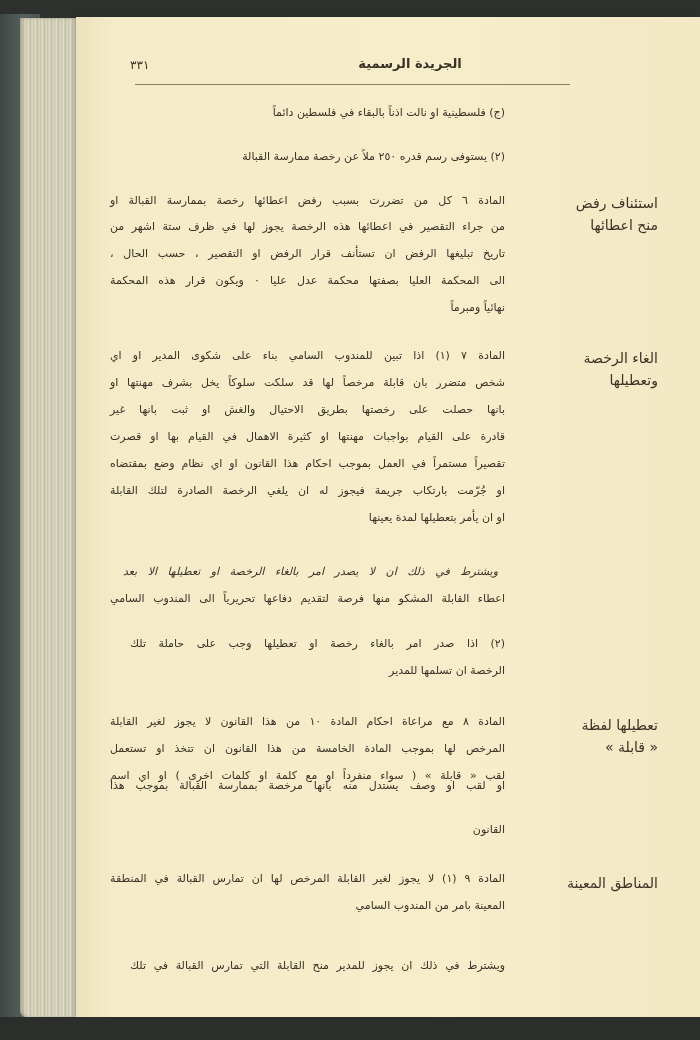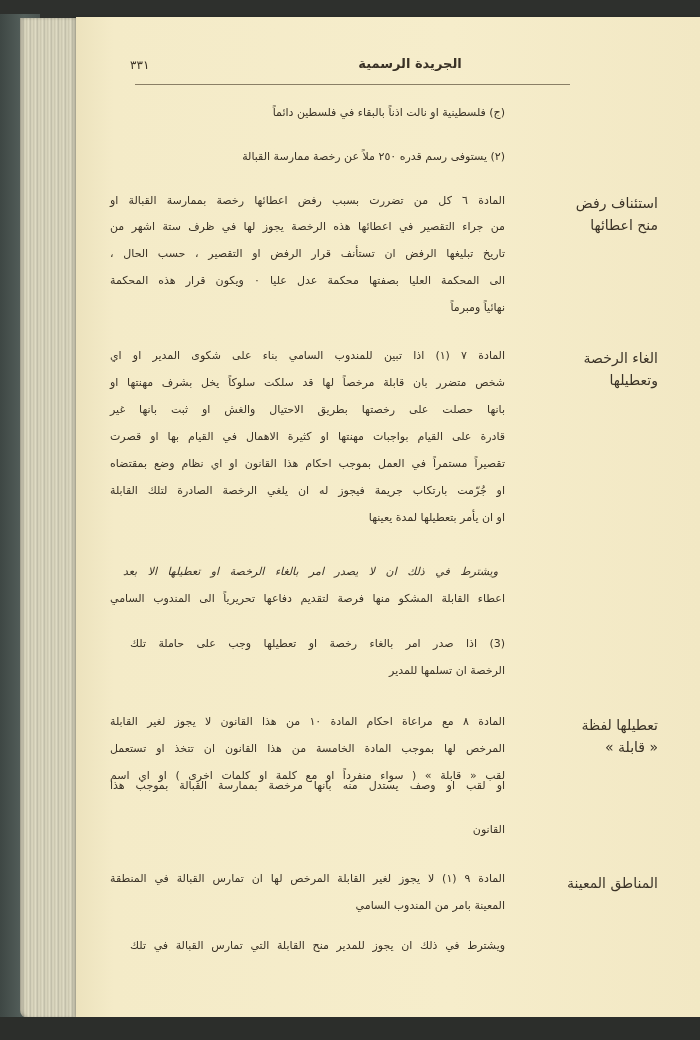--- a/index.html
+++ b/index.html
@@ -137,32 +137,32 @@
 <div class="line body-line" style="top:377px;">شخص متضرر بان قابلة مرخصاً لها قد سلكت سلوكاً يخل بشرف مهنتها او</div>
 <div class="line body-line" style="top:404px;">بانها حصلت على رخصتها بطريق الاحتيال والغش او ثبت بانها غير</div>
 <div class="line body-line" style="top:431px;">قادرة على القيام بواجبات مهنتها او كثيرة الاهمال في القيام بها او قصرت</div>
 <div class="line body-line" style="top:458px;">تقصيراً مستمراً في العمل بموجب احكام هذا القانون او اي نظام وضع بمقتضاه</div>
 <div class="line body-line" style="top:485px;">او جُرّمت بارتكاب جريمة فيجوز له ان يلغي الرخصة الصادرة لتلك القابلة</div>
 <div class="line body-line last-line" style="top:512px;">او ان يأمر بتعطيلها لمدة يعينها</div>
 
 <div class="line body-line" style="top:566px; right:202px; width:375px;font-style:italic;">ويشترط في ذلك ان لا يصدر امر بالغاء الرخصة او تعطيلها الا بعد</div>
 <div class="line body-line" style="top:593px;">اعطاء القابلة المشكو منها فرصة لتقديم دفاعها تحريرياً الى المندوب السامي</div>
 
-<div class="line body-line" style="top:638px; width:375px;">(3)   اذا صدر امر بالغاء رخصة او تعطيلها وجب على حاملة تلك</div>
+<div class="line body-line" style="top:638px; width:375px;">(٢)   اذا صدر امر بالغاء رخصة او تعطيلها وجب على حاملة تلك</div>
 <div class="line body-line last-line" style="top:665px;">الرخصة ان تسلمها للمدير</div>
 
 <div class="margin-note" style="top:714px;">
   <div>تعطيلها لفظة</div>
   <div>« قابلة »</div>
 </div>
 <div class="line body-line" style="top:716px;">المادة ٨   مع مراعاة احكام المادة ١٠ من هذا القانون لا يجوز لغير القابلة</div>
 <div class="line body-line" style="top:743px;">المرخص لها بموجب المادة الخامسة من هذا القانون ان تتخذ او تستعمل</div>
 <div class="line body-line" style="top:770px;">لقب « قابلة » ( سواء منفرداً او مع كلمة او كلمات اخرى ) او اي اسم</div>
 <div class="line body-line" style="top:759px;margin-top:21px;">او لقب او وصف يستدل منه بانها مرخصة بممارسة القبالة بموجب هذا</div>
 <div class="line body-line last-line" style="top:824px;">القانون</div>
 
 <div class="margin-note" style="top:872px;">
   <div>المناطق المعينة</div>
 </div>
 <div class="line body-line" style="top:873px;">المادة ٩ (١) لا يجوز لغير القابلة المرخص لها ان تمارس القبالة في المنطقة</div>
 <div class="line body-line last-line" style="top:900px;">المعينة بامر من المندوب السامي</div>
 
-<div class="line body-line" style="top:940px; width:375px;">ويشترط في ذلك ان يجوز للمدير منح القابلة التي تمارس القبالة في تلك</div>
+<div class="line body-line" style="top:960px; width:375px;">ويشترط في ذلك ان يجوز للمدير منح القابلة التي تمارس القبالة في تلك</div>
 
 </body></html>

